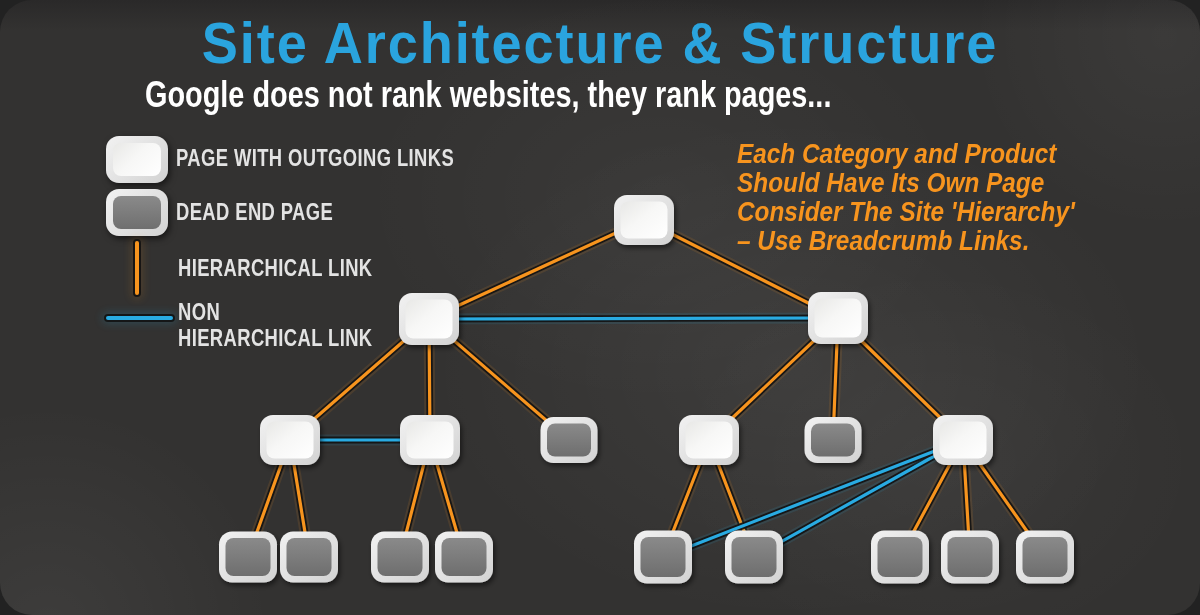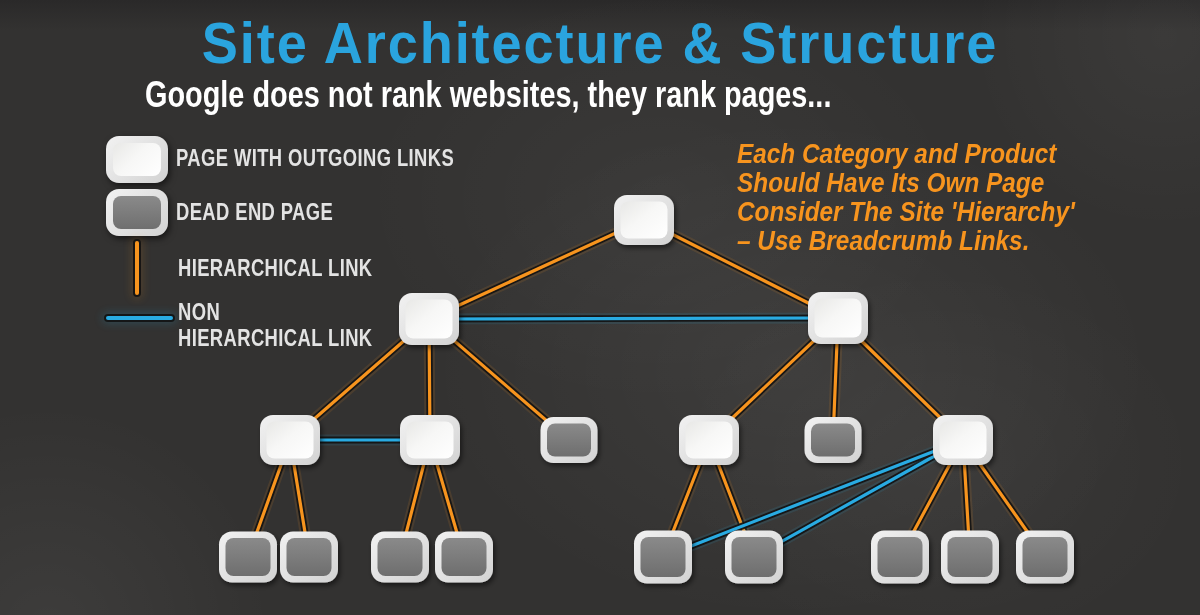--- a/index.html
+++ b/index.html
@@ -7,20 +7,21 @@
     position:relative;width:1200px;height:615px;overflow:hidden;
     font-family:"Liberation Sans",sans-serif;
     background-color:#333231;
     background-image:
       radial-gradient(ellipse 520px 360px at 66% 60%, rgba(255,255,255,0.05), rgba(255,255,255,0) 70%),
       radial-gradient(ellipse 430px 300px at 55% 32%, rgba(255,255,255,0.035), rgba(255,255,255,0) 70%),
       radial-gradient(ellipse 380px 280px at 78% 75%, rgba(255,255,255,0.03), rgba(255,255,255,0) 70%),
       radial-gradient(circle 300px at 4% 102%, rgba(255,255,255,0.05), rgba(255,255,255,0) 75%),
       radial-gradient(circle 260px at 97% 6%, rgba(255,255,255,0.04), rgba(255,255,255,0) 75%),
       linear-gradient(180deg, #2a2929 0%, #333231 5%, #333231 100%);
+    border-radius: 32px;
   }
   .title{
     position:absolute;left:0;right:0;top:10px;margin:0;
     text-align:center;font-size:57px;font-weight:700;letter-spacing:2px;
     transform:scaleX(.95);transform-origin:50% 0;
     white-space:nowrap;
   }
   .subtitle{
     position:absolute;left:145px;top:74px;
     font-size:37px;font-weight:700;color:#fff;

